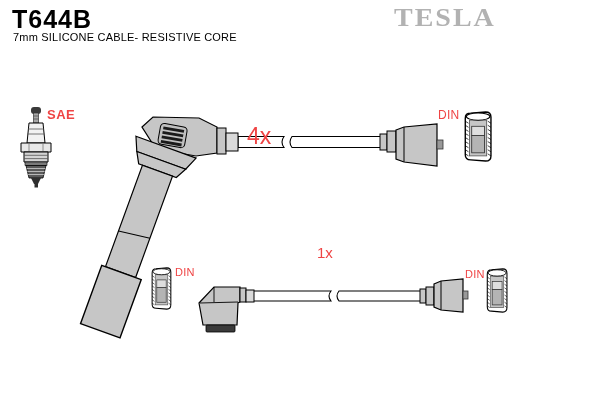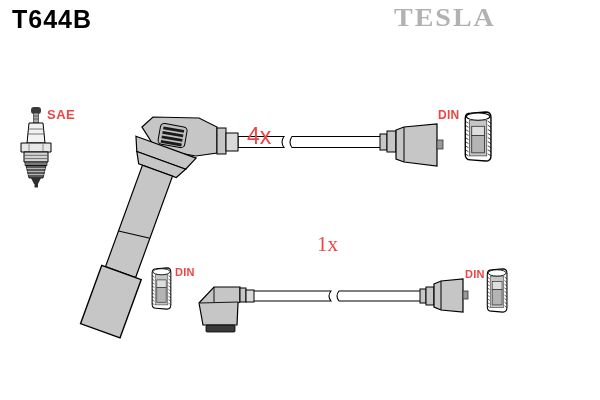--- a/index.html
+++ b/index.html
@@ -15,33 +15,34 @@
     position:absolute;left:13px;top:31px;font-size:11px;letter-spacing:0.2px;color:#000;
   }
   .brand{
     position:absolute;left:394px;top:3px;font-size:28px;font-weight:bold;
     font-family:"Liberation Serif", serif;color:#b2b2b2;letter-spacing:2px;
     transform:scaleY(0.92);transform-origin:top left;
   }
   .lbl{position:absolute;color:#ef4444;}
   .lbl-sae{left:47px;top:107px;font-size:13px;font-weight:bold;letter-spacing:0.5px;}
   .lbl-qty-top{left:247px;top:91px;font-size:23px;margin-top:32px;}
-  .lbl-qty-bottom{left:317px;top:232px;font-size:21px;font-family:Liberation Serif, serif;}
-  .lbl-din{font-size:11px;font-weight:bold;letter-spacing:0.3px;}
+  .lbl-qty-bottom{left:317px;top:244px;font-size:15px;}
+  .lbl-din{font-size:11px;font-weight:normal;letter-spacing:0.3px;}
   .lbl-din-mid{left:175px;top:266px;}
   .lbl-din-top{left:438px;top:108px;font-size:12px;}
   .lbl-din-bottom{left:465px;top:268px;}
   svg.art{position:absolute;left:0;top:0;}
 </style>
 </head>
 <body>
 
 <div class="canvas">
 
   <div class="part-number">T644B</div>
+  <div class="subtitle">7mm SILICONE CABLE- RESISTIVE CORE</div>
   <div class="brand">TESLA</div>
 
   <svg class="art" width="600" height="400" viewBox="0 0 600 400">
 
     <defs>
       <g id="din-socket">
         <path d="M4,7 Q4,2 9,2 L23,1 Q28,1 28,6 L28,44 Q28,49 23,49 L9,48 Q4,48 4,43 Z" fill="#ffffff" stroke="#000" stroke-width="1.3"></path>
         <rect x="8" y="9" width="16" height="35" fill="#c6c6c6" stroke="#555" stroke-width="0.8"></rect>
         <rect x="10" y="15" width="12" height="9" fill="#dedede" stroke="#333" stroke-width="0.8"></rect>
         <rect x="10" y="24" width="12" height="17" fill="#b4b4b4" stroke="#333" stroke-width="0.8"></rect>

